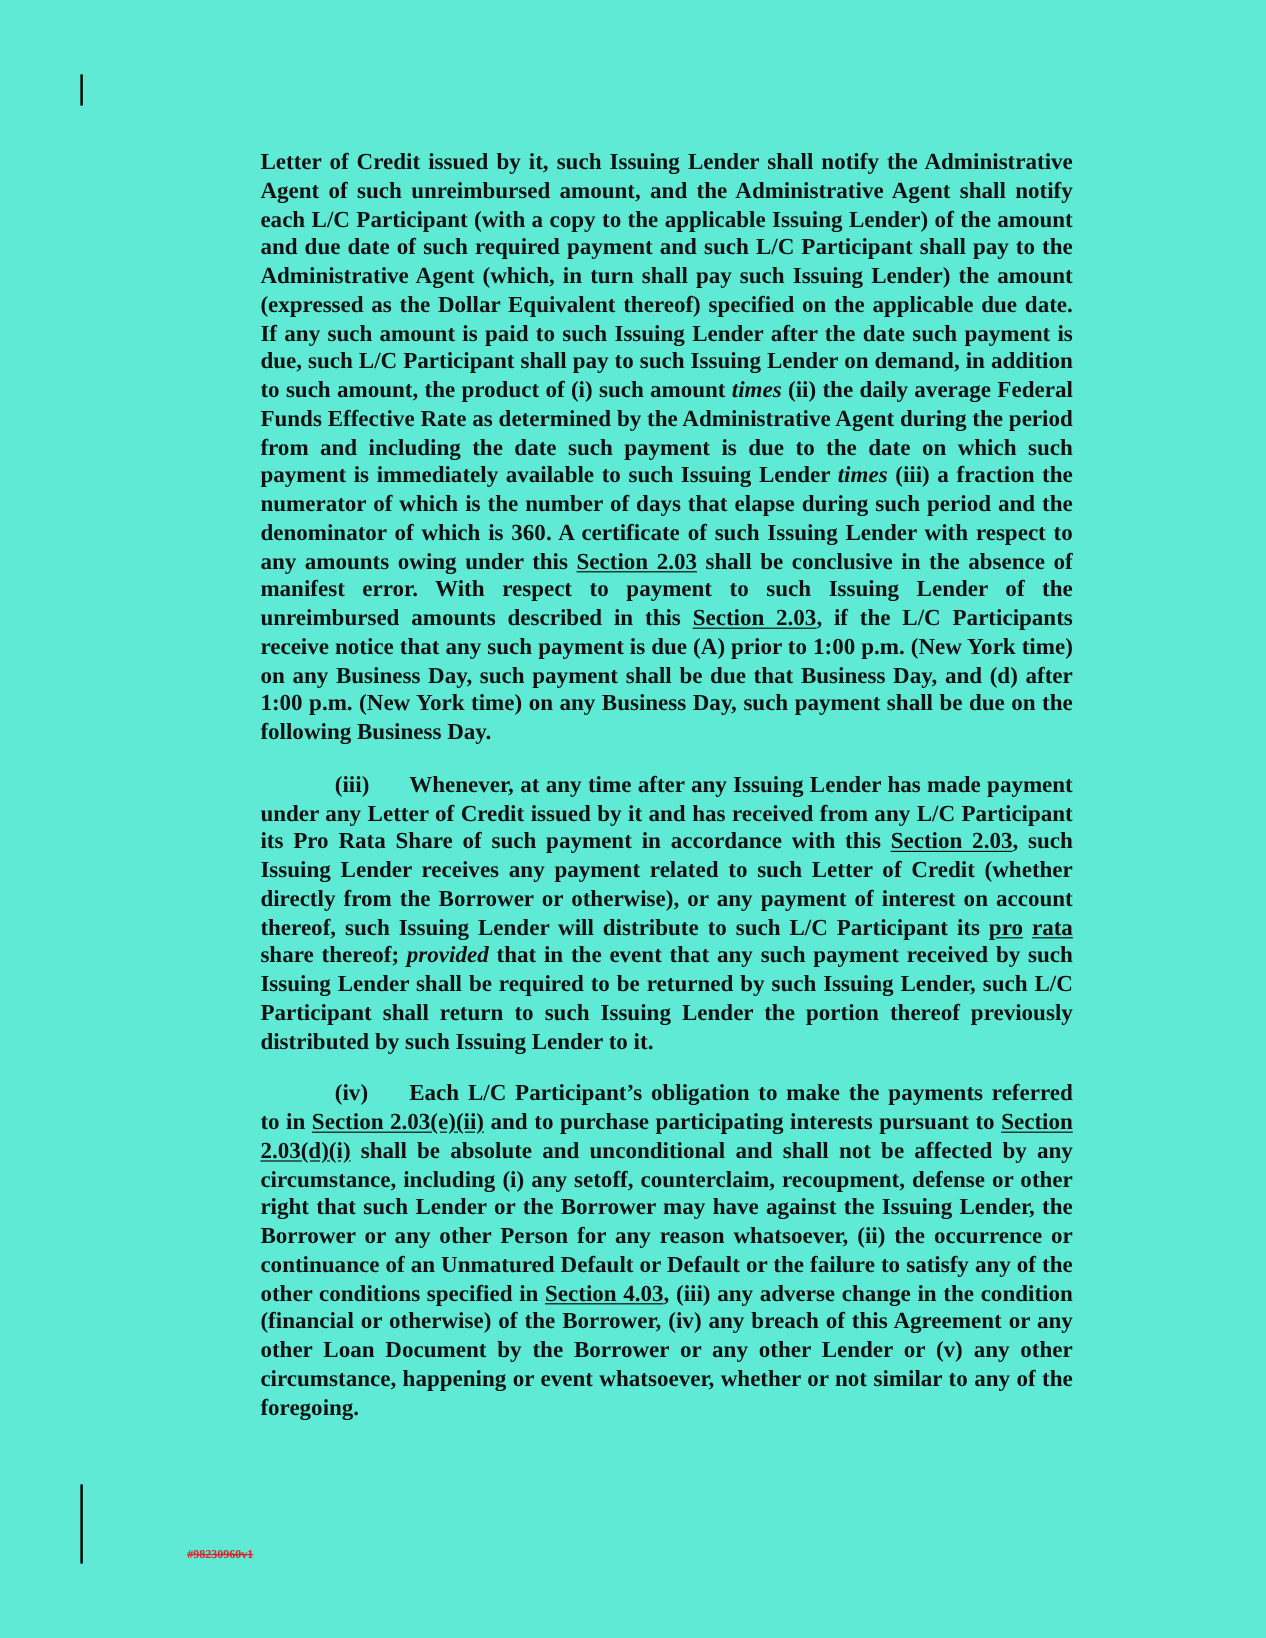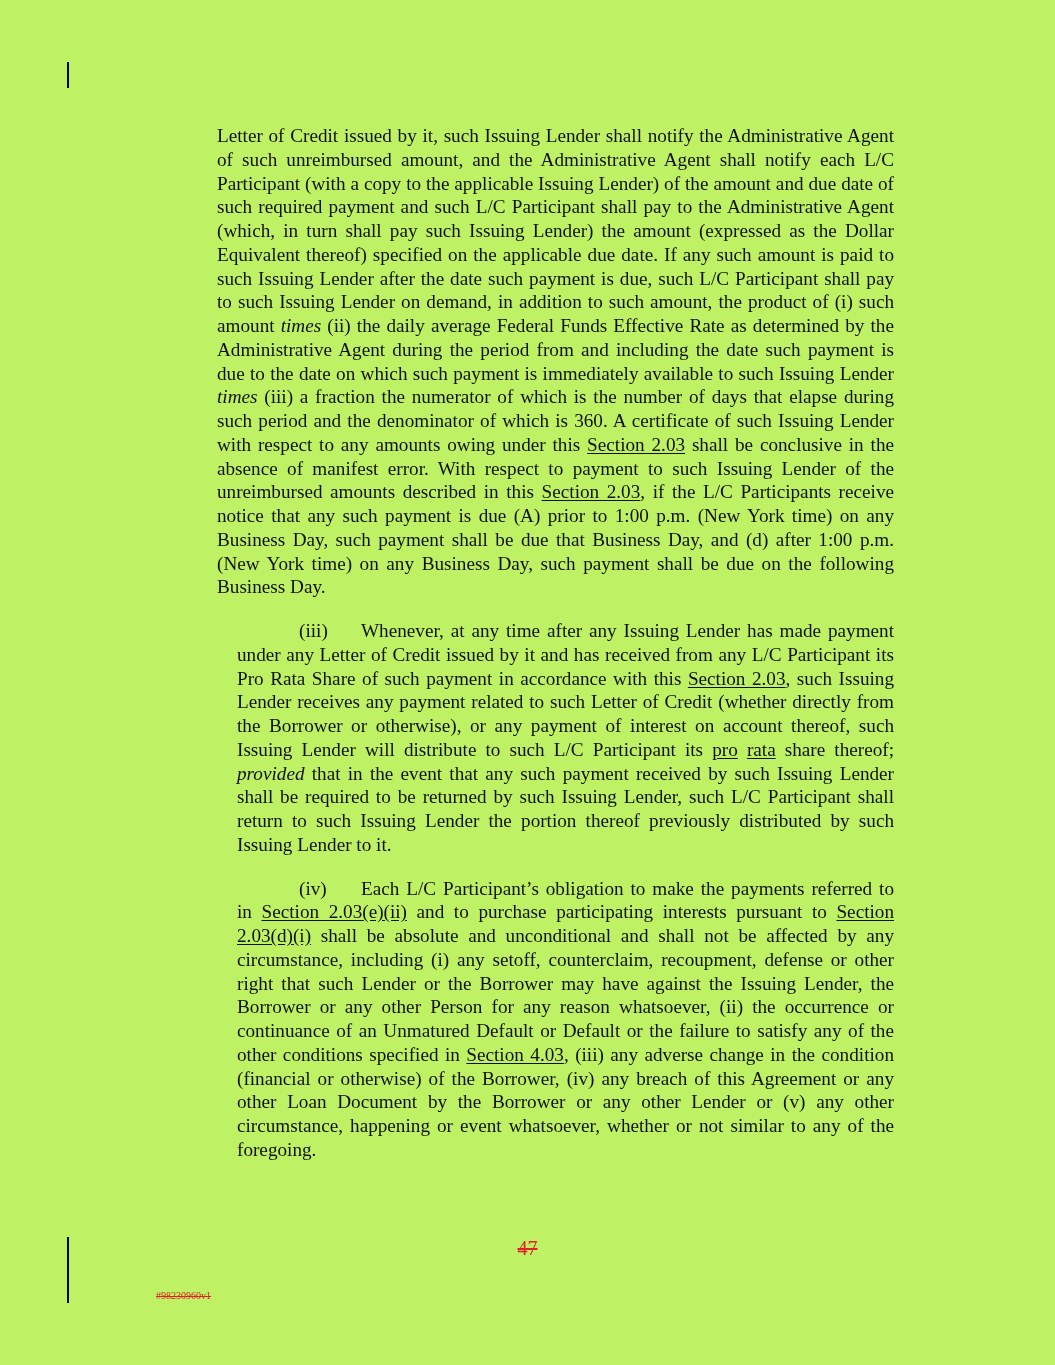--- a/index.html
+++ b/index.html
@@ -1,27 +1,27 @@
 <!DOCTYPE html>
 <html><head>
 <meta charset="utf-8">
 <style>
   html, body { margin: 0; padding: 0; background: #ffffff; }
   body { width: 1055px; height: 1365px; position: relative; overflow: hidden; }
-  .page { position: absolute; left: 0; top: 0; width: 1055px; height: 1365px; background: #bef264; }
+  .page { position: absolute; left: 0; top: 0; width: 1055px; height: 1365px; background: #5eead4; font-weight: bold; }
   .bar { position: absolute; width: 2px; background: #000; }
   .bar.top { left: 67px; top: 62px; height: 26px; }
   .bar.bottom { left: 67px; top: 1237px; height: 66px; }
   .body-text {
     position: absolute; left: 217px; top: 124px; width: 677px;
     font-family: "Liberation Serif", serif; font-size: 19.2px; line-height: 23.75px;
     color: #111; text-align: justify;
   }
   .body-text p { margin: 0 0 20px 0; }
-  .body-text p.indent { text-indent: 62px; margin-left: 20px; }
+  .body-text p.indent { text-indent: 62px; }
   .num { display: inline-block; width: 62px; text-indent: 0; }
   .u { text-decoration: underline; text-underline-offset: 2px; }
   .i { font-style: italic; }
   .page-number {
     position: absolute; left: 0; width: 1055px; top: 1237px; text-align: center;
     font-family: "Liberation Serif", serif; font-size: 20px; color: #e0202a;
     text-decoration: line-through;
   }
   .doc-id {
     position: absolute; left: 156px; top: 1290px;
@@ -36,15 +36,14 @@
 <div class="page">
   <div class="bar top"></div>
   <div class="bar bottom"></div>
 
   <div class="body-text" id="body-text">
       <p><span>Letter of Credit issued by it, such Issuing Lender shall notify the Administrative Agent of such unreimbursed amount, and the Administrative Agent shall notify each L/C Participant (with a copy to the applicable Issuing Lender) of the amount and due date of such required payment and such L/C Participant shall pay to the Administrative Agent (which, in turn shall pay such Issuing Lender) the amount (expressed as the Dollar Equivalent thereof) specified on the applicable due date. If any such amount is paid to such Issuing Lender after the date such payment is due, such L/C Participant shall pay to such Issuing Lender on demand, in addition to such amount, the product of (i) such amount </span><span class="i">times</span><span> (ii) the daily average Federal Funds Effective Rate as determined by the Administrative Agent during the period from and including the date such payment is due to the date on which such payment is immediately available to such Issuing Lender </span><span class="i">times</span><span> (iii) a fraction the numerator of which is the number of days that elapse during such period and the denominator of which is 360.  A certificate of such Issuing Lender with respect to any amounts owing under this </span><span class="u">Section 2.03</span><span> shall be conclusive in the absence of manifest error.  With respect to payment to such Issuing Lender of the unreimbursed amounts described in this </span><span class="u">Section 2.03</span><span>, if the L/C Participants receive notice that any such payment is due (A) prior to 1:00 p.m. (New York time) on any Business Day, such payment shall be due that Business Day, and (d) after 1:00 p.m. (New York time) on any Business Day, such payment shall be due on the following Business Day.</span></p>
       <p class="indent"><span class="num">(iii)</span><span>Whenever, at any time after any Issuing Lender has made payment under any Letter of Credit issued by it and has received from any L/C Participant its Pro Rata Share of such payment in accordance with this </span><span class="u">Section 2.03</span><span>, such Issuing Lender receives any payment related to such Letter of Credit (whether directly from the Borrower or otherwise), or any payment of interest on account thereof, such Issuing Lender will distribute to such L/C Participant its </span><span class="u">pro</span><span> </span><span class="u">rata</span><span> share thereof; </span><span class="i">provided</span><span> that in the event that any such payment received by such Issuing Lender shall be required to be returned by such Issuing Lender, such L/C Participant shall return to such Issuing Lender the portion thereof previously distributed by such Issuing Lender to it.</span></p>
       <p class="indent"><span class="num">(iv)</span><span>Each L/C Participant’s obligation to make the payments referred to in </span><span class="u">Section 2.03(e)(ii)</span><span> and to purchase participating interests pursuant to </span><span class="u">Section 2.03(d)(i)</span><span> shall be absolute and unconditional and shall not be affected by any circumstance, including (i) any setoff, counterclaim, recoupment, defense or other right that such Lender or the Borrower may have against the Issuing Lender, the Borrower or any other Person for any reason whatsoever, (ii) the occurrence or continuance of an Unmatured Default or Default or the failure to satisfy any of the other conditions specified in </span><span class="u">Section 4.03</span><span>, (iii) any adverse change in the condition (financial or otherwise) of the Borrower, (iv) any breach of this Agreement or any other Loan Document by the Borrower or any other Lender or (v) any other circumstance, happening or event whatsoever, whether or not similar to any of the foregoing.</span></p>
     </div>
 
-  <div class="page-number">47</div>
   <div class="doc-id">#98230960v1</div>
 </div>
 
 </body></html>

